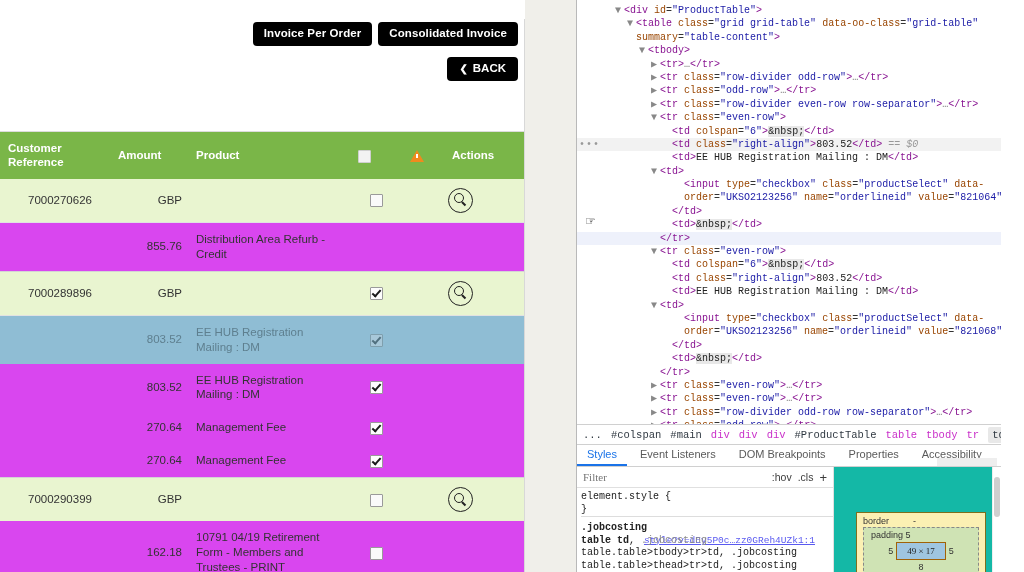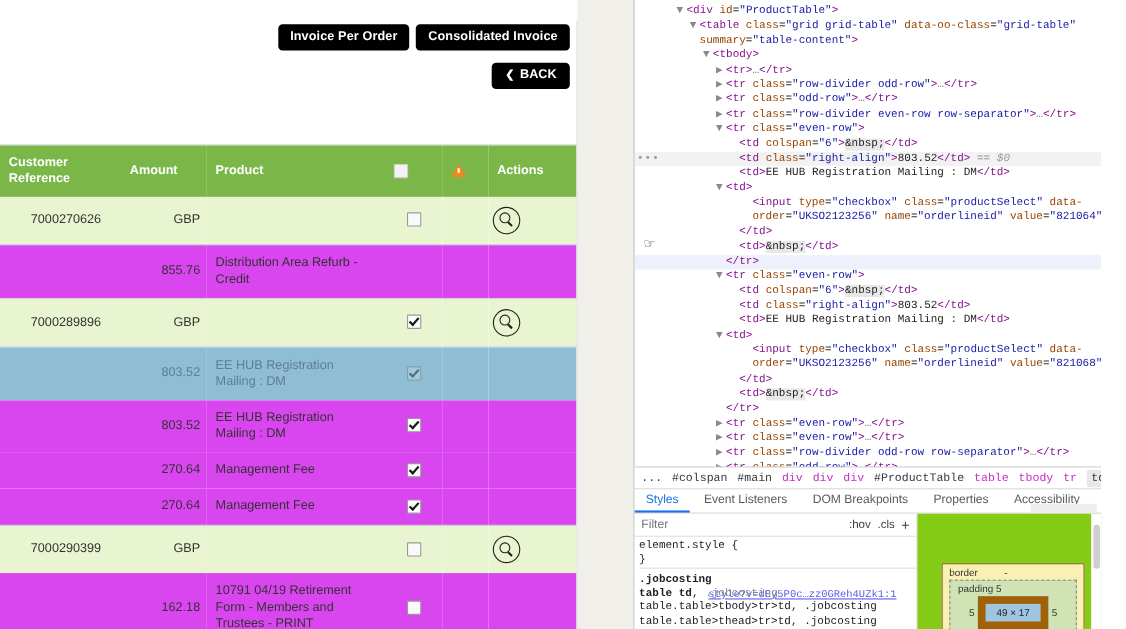--- a/index.html
+++ b/index.html
@@ -153,47 +153,47 @@
   .styles-left{
     width:256px;border-right:1px solid #e0e0e0;display:flex;flex-direction:column;
   }
   .filter-bar{
     height:20px;display:flex;align-items:center;border-bottom:1px solid #e0e0e0;
     font-family:"Liberation Sans",sans-serif;font-size:11px;color:#777;
     padding:0 4px;gap:6px;
   }
   .filter-input{
     flex:1;border:0;outline:none;font-size:11px;color:#555;
-    font-family:Liberation Sans, sans-serif;background:transparent;
+    font-family:Liberation Serif, serif;background:transparent;
   }
   .hov,.cls{color:#3c3c3c;font-size:10.5px;cursor:pointer;}
   .plusbtn{color:#3c3c3c;font-size:13px;cursor:pointer;padding-right:2px;}
   .css-area{flex:1;padding:3px 0 0 4px;font-size:10px;line-height:12.6px;color:#222;overflow:hidden;}
   .css-line{white-space:pre;}
   .sel-bold{font-weight:bold;}
   .sel-grey{color:#8a8a8a;}
   .src-link{color:#5a5af0;text-decoration:underline;float:right;padding-right:18px;font-size:9.5px;}
 
-  .styles-right{flex:1;position:relative;background:#84cc16;}
+  .styles-right{flex:1;position:relative;background:#14b8a6;}
   .boxmodel{
     position:absolute;left:22px;top:45px;width:128px;
     background:#fbf0b3;border:1px solid #7d6f1e;
     font-family:"Liberation Sans",sans-serif;font-size:9px;color:#333;
   }
   .bm-label{padding:3px 0 1px 6px;font-size:9px;}
   .bm-dash{position:absolute;left:56px;top:3px;font-size:9px;}
   .bm-padding{
     margin:0 6px 6px 6px;border:1px dashed #888;background:#cfe3b4;
     padding:2px 3px 3px 3px;position:relative;
   }
   .bm-pad-label{font-size:9px;padding-left:4px;}
   .bm-content-row{display:flex;align-items:center;justify-content:center;gap:3px;margin-top:2px;}
   .bm-content{
-    background:#9fc5e0;border:7px solid #a16207;color:#222;
-    font-size:9px;padding:3px 10px;text-align:right;
+    background:#9fc5e0;border:1px solid #a16207;color:#222;
+    font-size:9px;padding:3px 10px;text-align:right;font-family:Liberation Serif, serif;
   }
   .bm-num{font-size:9px;}
   .bm-bottom{text-align:center;font-size:9px;padding-top:2px;}
   .scroll-right{
     position:absolute;right:0;top:0;width:8px;height:100%;background:#fff;
     border-left:1px solid #eee;
   }
   .scroll-thumb{position:absolute;right:1px;top:10px;width:6px;height:40px;
     background:#cfcfcf;border-radius:3px;}
   .top-sliver{position:absolute;right:4px;top:-9px;width:60px;height:8px;background:#eee;}

